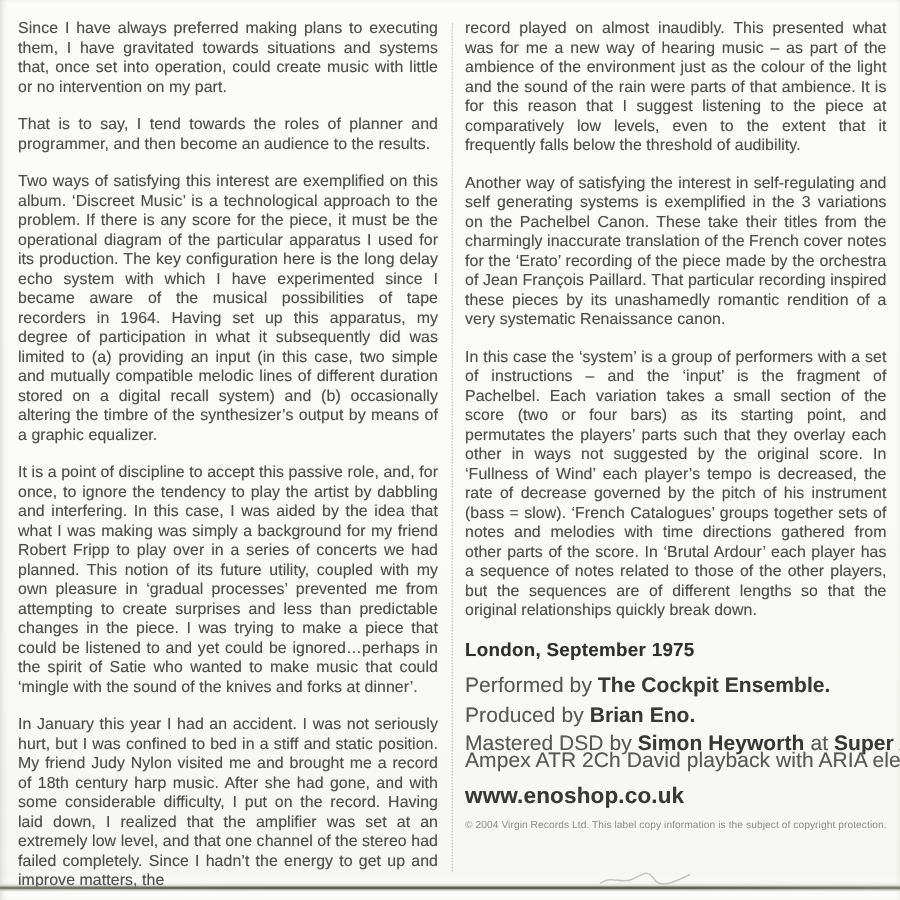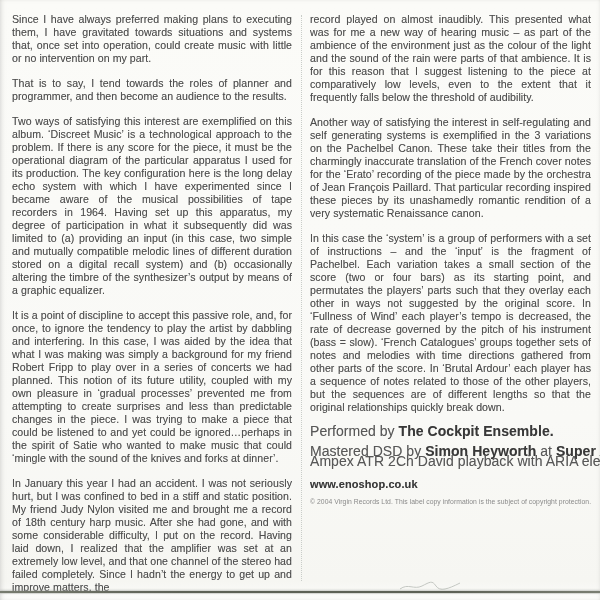--- a/index.html
+++ b/index.html
@@ -39,21 +39,21 @@
     text-shadow:0 0 .5px rgba(60,60,60,.4);
   }
   .credits{margin-bottom:9px;}
   .credit-line{
     font-size:14px;line-height:10.6px;color:var(--small);
     white-space:nowrap;letter-spacing:.05px;
     text-shadow:0 0 .4px rgba(100,100,100,.4);
   }
   .credit-line .b{font-weight:bold;color:var(--bold);}
   .website{
-    font-size:11px;font-weight:bold;color:var(--bold);
+    font-size:15px;font-weight:bold;color:var(--bold);
     margin:11px 0 8px;letter-spacing:.1px;
     text-shadow:0 0 .4px rgba(80,80,80,.4);
   }
   .copyright-line{
     font-size:6.8px;line-height:8.8px;color:var(--fine);
     white-space:nowrap;letter-spacing:.05px;
   }
   .scan-scribble{position:absolute;left:398px;top:577px;opacity:.55;}
   .page-edge{
     position:absolute;left:0;right:0;bottom:7px;height:2px;
@@ -75,25 +75,29 @@
       <p>In January this year I had an accident. I was not seriously hurt, but I was confined to bed in a stiff and static position. My friend Judy Nylon visited me and brought me a record of 18th century harp music. After she had gone, and with some considerable difficulty, I put on the record. Having laid down, I realized that the amplifier was set at an extremely low level, and that one channel of the stereo had failed completely. Since I hadn’t the energy to get up and improve matters, the</p>
     </div>
 
     <div class="divider"></div>
 
     <div class="col right">
       <p>record played on almost inaudibly. This presented what was for me a new way of hearing music – as part of the ambience of the environment just as the colour of the light and the sound of the rain were parts of that ambience. It is for this reason that I suggest listening to the piece at comparatively low levels, even to the extent that it frequently falls below the threshold of audibility.</p>
       <p>Another way of satisfying the interest in self-regulating and self generating systems is exemplified in the 3 variations on the Pachelbel Canon. These take their titles from the charmingly inaccurate translation of the French cover notes for the ‘Erato’ recording of the piece made by the orchestra of Jean François Paillard. That particular recording inspired these pieces by its unashamedly romantic rendition of a very systematic Renaissance canon.</p>
       <p>In this case the ‘system’ is a group of performers with a set of instructions – and the ‘input’ is the fragment of Pachelbel. Each variation takes a small section of the score (two or four bars) as its starting point, and permutates the players’ parts such that they overlay each other in ways not suggested by the original score. In ‘Fullness of Wind’ each player’s tempo is decreased, the rate of decrease governed by the pitch of his instrument (bass = slow). ‘French Catalogues’ groups together sets of notes and melodies with time directions gathered from other parts of the score. In ‘Brutal Ardour’ each player has a sequence of notes related to those of the other players, but the sequences are of different lengths so that the original relationships quickly break down.</p>
 
+      <h2 class="dateline">London, September 1975</h2>
 
       <div class="credits">
         <div class="credit-line"><span>Performed by </span><span class="b">The Cockpit Ensemble.</span></div>
       </div>
 
+      <div class="credits">
+        <div class="credit-line"><span>Produced by </span><span class="b">Brian Eno.</span></div>
+      </div>
 
       <div class="credits">
         <div class="credit-line"><span>Mastered DSD by </span><span class="b">Simon Heyworth</span><span> at </span><span class="b">Super Audio Mastering.</span></div>
         <div class="credit-line"><span>Ampex ATR 2Ch David playback with ARIA electronics by </span><span class="b">David Hill.</span></div>
       </div>
 
       <div class="website">www.enoshop.co.uk</div>
 
       <div>
         <div class="copyright-line">© 2004 Virgin Records Ltd. This label copy information is the subject of copyright protection.</div>

